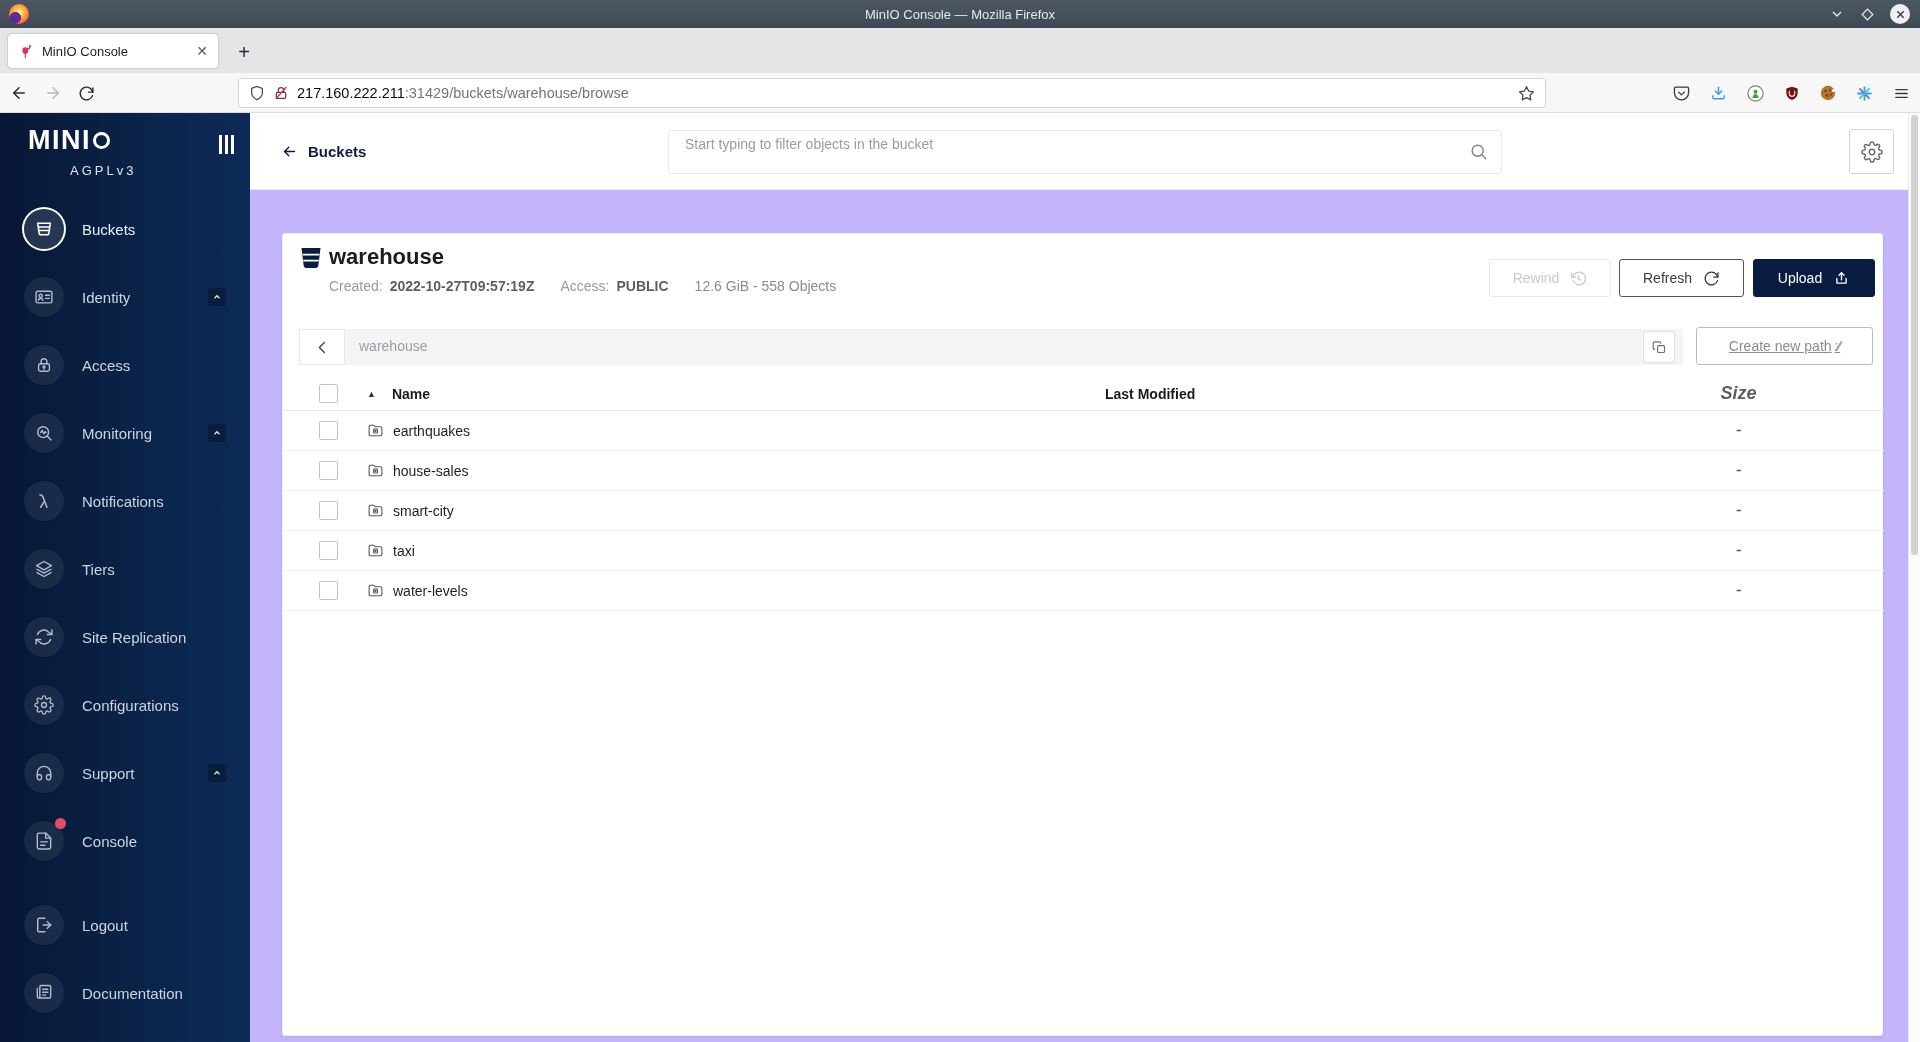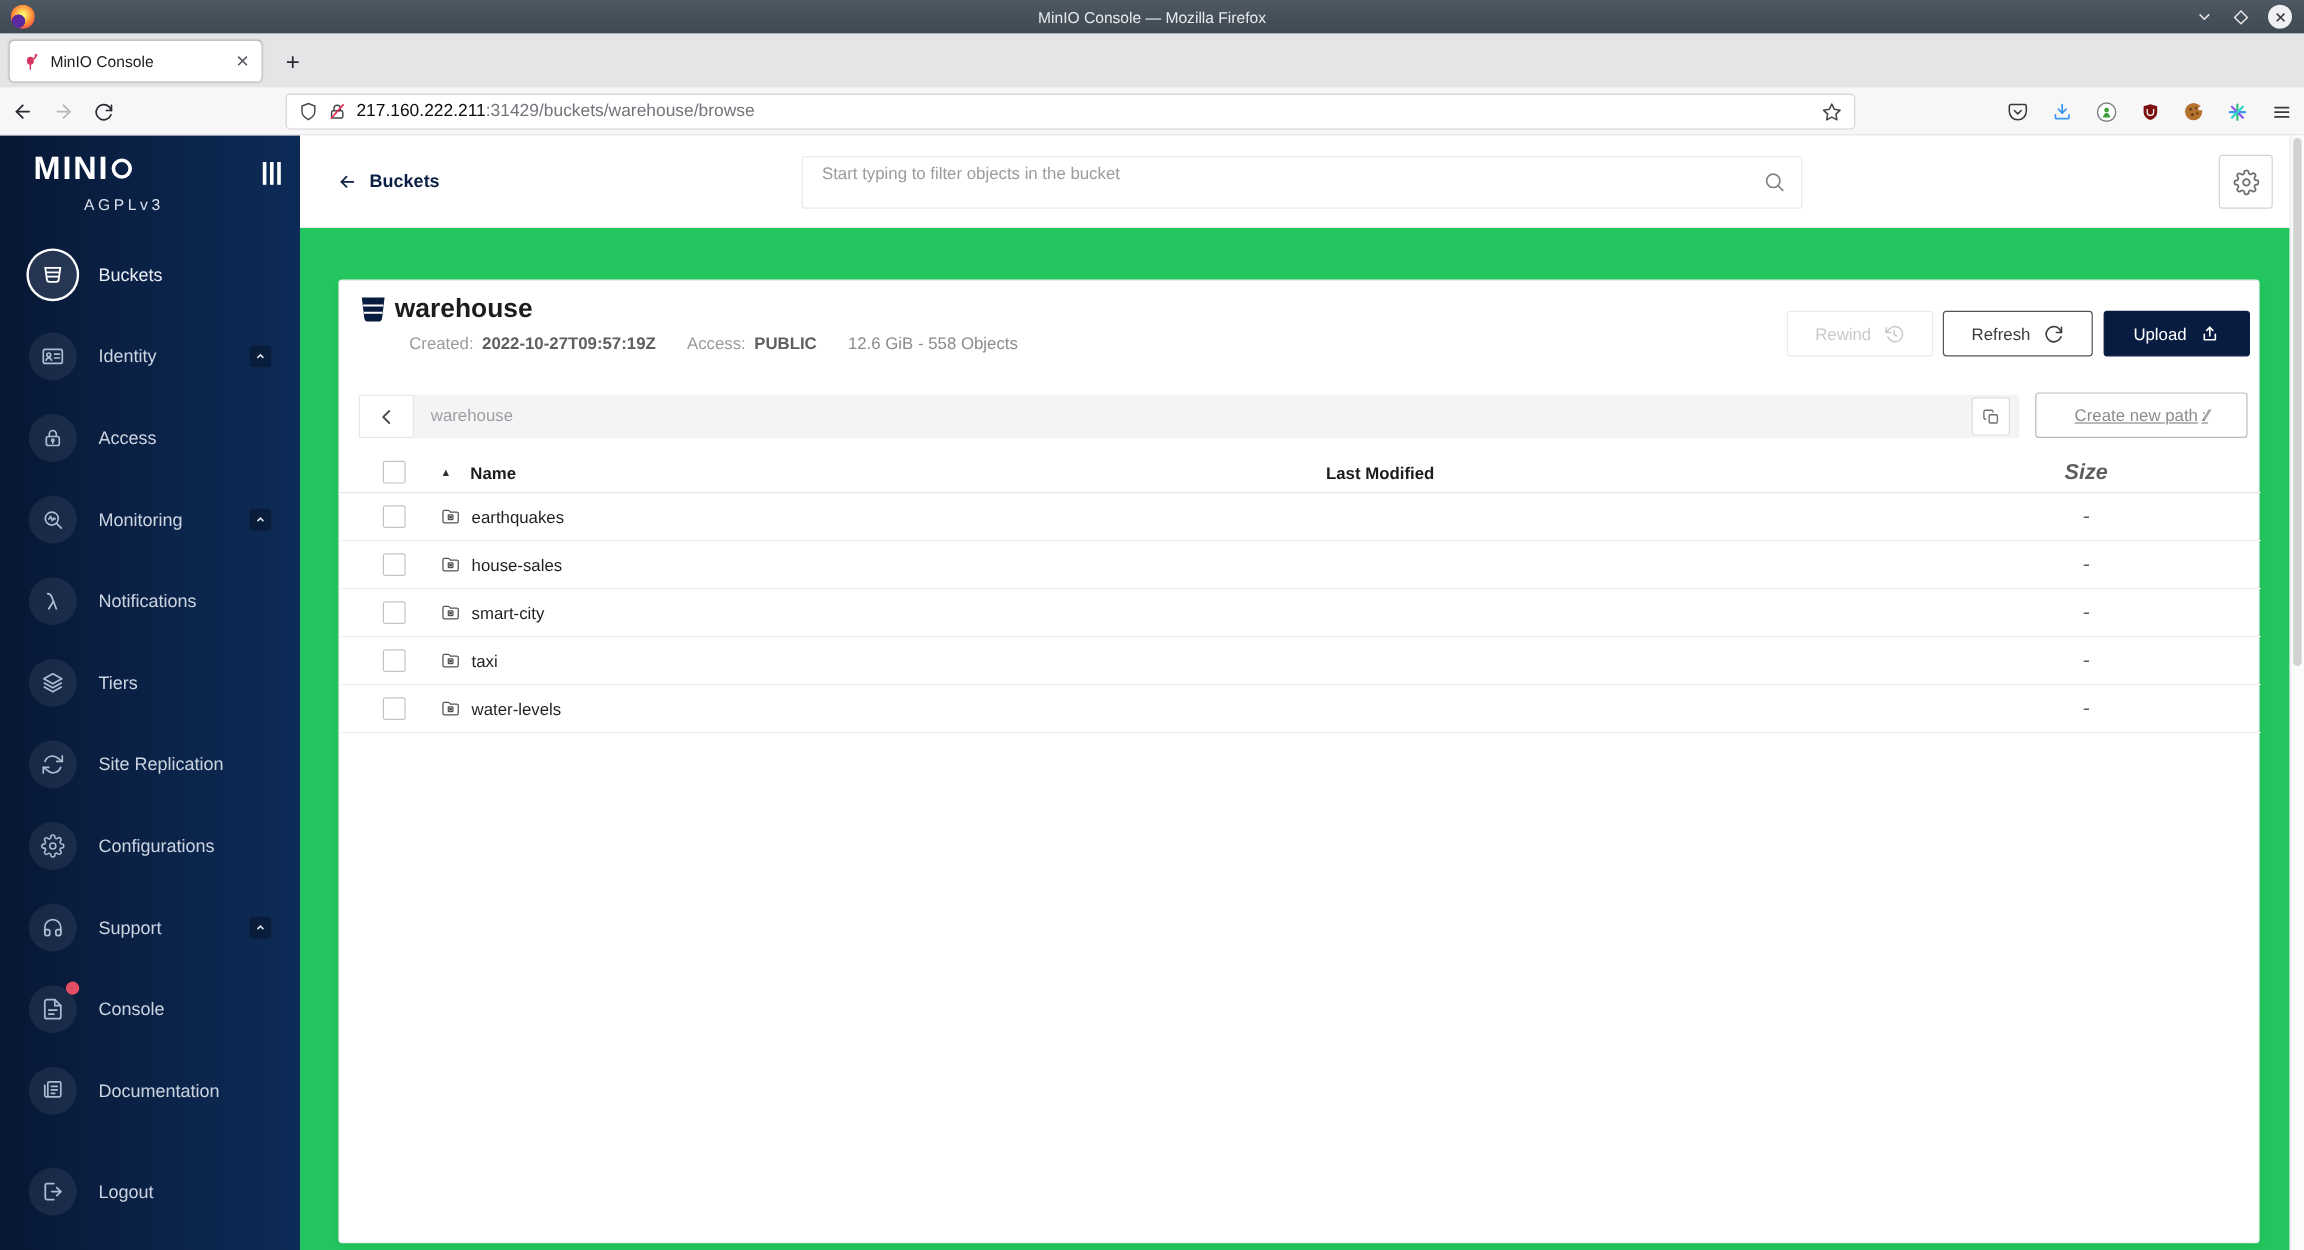--- a/index.html
+++ b/index.html
@@ -76,27 +76,27 @@
   .search-wrap { position:absolute; left:418px; top:17px; width:834px; height:44px; }
   .search-input { width:100%; height:100%; border:1px solid #eaeaea; border-radius:3px; padding:0 46px 16px 16px;
     font-size:14px; color:#333; font-family:"Liberation Sans",sans-serif; background:#fff; outline:none; }
   .search-input::placeholder { color:#9b9b9b; }
   .search-icon { position:absolute; right:14px; top:12px; color:#848484; }
   .gear-btn { position:absolute; right:26px; top:16px; width:45px; height:45px; background:#fff;
     border:1px solid #d4d4d4; border-radius:3px; display:flex; align-items:center; justify-content:center;
     color:#6d6d6d; }
 
   
-  .content { position:absolute; left:0; top:77px; width:1670px; height:852px; background:#22c55e; }
+  .content { position:absolute; left:0; top:77px; width:1670px; height:852px; background:#c4b5fd; }
   .panel { position:absolute; left:32px; top:43px; width:1601px; height:803px; background:#fff;
     border:1px solid #f1f1f1; border-radius:3px; box-shadow:0 2px 5px rgba(0,0,0,0.06); }
 
   .bucket-icon { position:absolute; left:16px; top:12px; }
   .bucket-title { position:absolute; left:46px; top:10px; font-size:22px; font-weight:600; color:#1c1c1c; }
-  .bucket-meta { position:absolute; left:46px; top:44px; display:flex; align-items:center; font-size:14px; color:#9a9a9a;margin-left:12px; }
+  .bucket-meta { position:absolute; left:46px; top:44px; display:flex; align-items:center; font-size:14px; color:#9a9a9a; }
   .meta-label { margin-right:7px; }
   .meta-value { color:#5f5f5f; font-weight:700; margin-right:26px; }
   .meta-usage { color:#8b8b8b; }
 
   .btn { position:absolute; top:25px; height:38px; border-radius:3px; display:flex; align-items:center;
     justify-content:center; gap:11px; font-size:14px; background:#fff; }
   .btn-rewind { left:1206px; width:122px; border:1px solid #e9e9e9; color:#c9c9c9; }
   .btn-refresh { left:1336px; width:125px; border:1px solid #545454; color:#3c3c3c; }
   .btn-upload { left:1470px; width:122px; border:1px solid #081c42; background:#081c42; color:#fff; }
 
@@ -388,40 +388,40 @@
             <svg width="20" height="20" viewBox="0 0 24 24" fill="none" stroke="currentColor" stroke-width="1.7" stroke-linecap="round" stroke-linejoin="round">
                 <path d="M14 2.5H6a2 2 0 0 0-2 2v15a2 2 0 0 0 2 2h12a2 2 0 0 0 2-2V8.5z"></path>
                 <polyline points="14 2.5 14 8.5 20 8.5"></polyline>
                 <path d="M8 13h8M8 17h5"></path>
               </svg>
             <span class="red-dot"></span>
           </span>
           <span class="nav-label">Console</span>
         </div>
 
+        <div class="nav-item logout">
+          <span class="icon-circle">
+            <svg width="20" height="20" viewBox="0 0 24 24" fill="none" stroke="currentColor" stroke-width="1.8" stroke-linecap="round" stroke-linejoin="round">
+                <path d="M13 4H6a1.5 1.5 0 0 0-1.5 1.5v13A1.5 1.5 0 0 0 6 20h7"></path>
+                <polyline points="16 8 20 12 16 16"></polyline>
+                <path d="M20 12h-9"></path>
+              </svg>
+          </span>
+          <span class="nav-label">Logout</span>
+        </div>
+
         <div class="nav-item">
           <span class="icon-circle">
             <svg width="20" height="20" viewBox="0 0 24 24" fill="none" stroke="currentColor" stroke-width="1.7" stroke-linecap="round" stroke-linejoin="round">
                 <rect x="7" y="3" width="13" height="15" rx="1.5"></rect>
                 <path d="M7 18H5.5A1.5 1.5 0 0 1 4 16.5v-10"></path>
                 <path d="M10.5 7.5h6M10.5 11h6M10.5 14.5h3.5"></path>
               </svg>
           </span>
           <span class="nav-label">Documentation</span>
-        </div>
-
-        <div class="nav-item logout">
-          <span class="icon-circle">
-            <svg width="20" height="20" viewBox="0 0 24 24" fill="none" stroke="currentColor" stroke-width="1.8" stroke-linecap="round" stroke-linejoin="round">
-                <path d="M13 4H6a1.5 1.5 0 0 0-1.5 1.5v13A1.5 1.5 0 0 0 6 20h7"></path>
-                <polyline points="16 8 20 12 16 16"></polyline>
-                <path d="M20 12h-9"></path>
-              </svg>
-          </span>
-          <span class="nav-label">Logout</span>
         </div>
 
       </nav>
     </aside>
 
     <main class="main">
 
       <header class="page-header">
         <div class="breadcrumb">
           <svg width="17" height="17" viewBox="0 0 24 24" fill="none" stroke="#0a1f44" stroke-width="2" stroke-linecap="round" stroke-linejoin="round">

